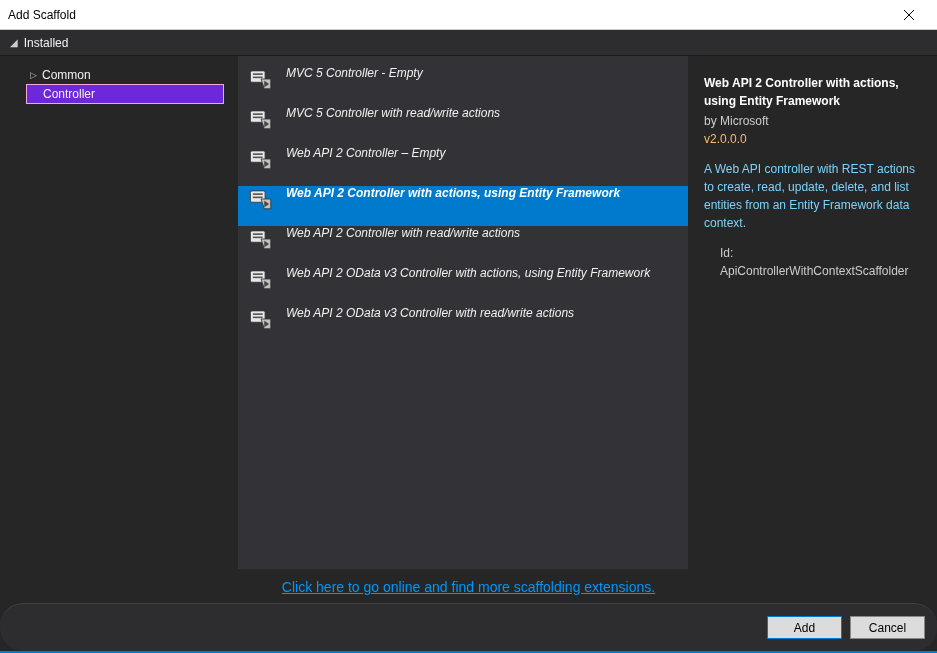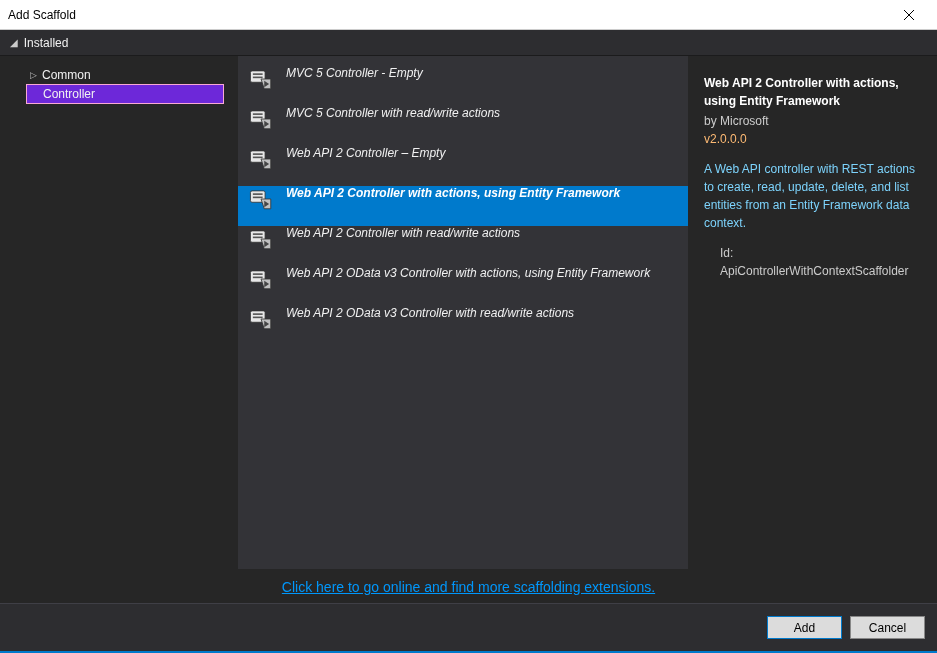--- a/index.html
+++ b/index.html
@@ -155,20 +155,21 @@
       cursor: pointer;
     }
     .footer {
       height: 48px;
       background: #2d2d30;
       display: flex;
       align-items: center;
       justify-content: flex-end;
       padding-right: 12px;
       border-top: 1px solid #3f3f46;
+      border-radius: 23px;
     }
     .footer button {
       width: 75px;
       height: 23px;
       margin-left: 8px;
       background: #dcdcdc;
       border: 1px solid #888;
       color: #000;
       font-size: 12px;
       cursor: pointer;

